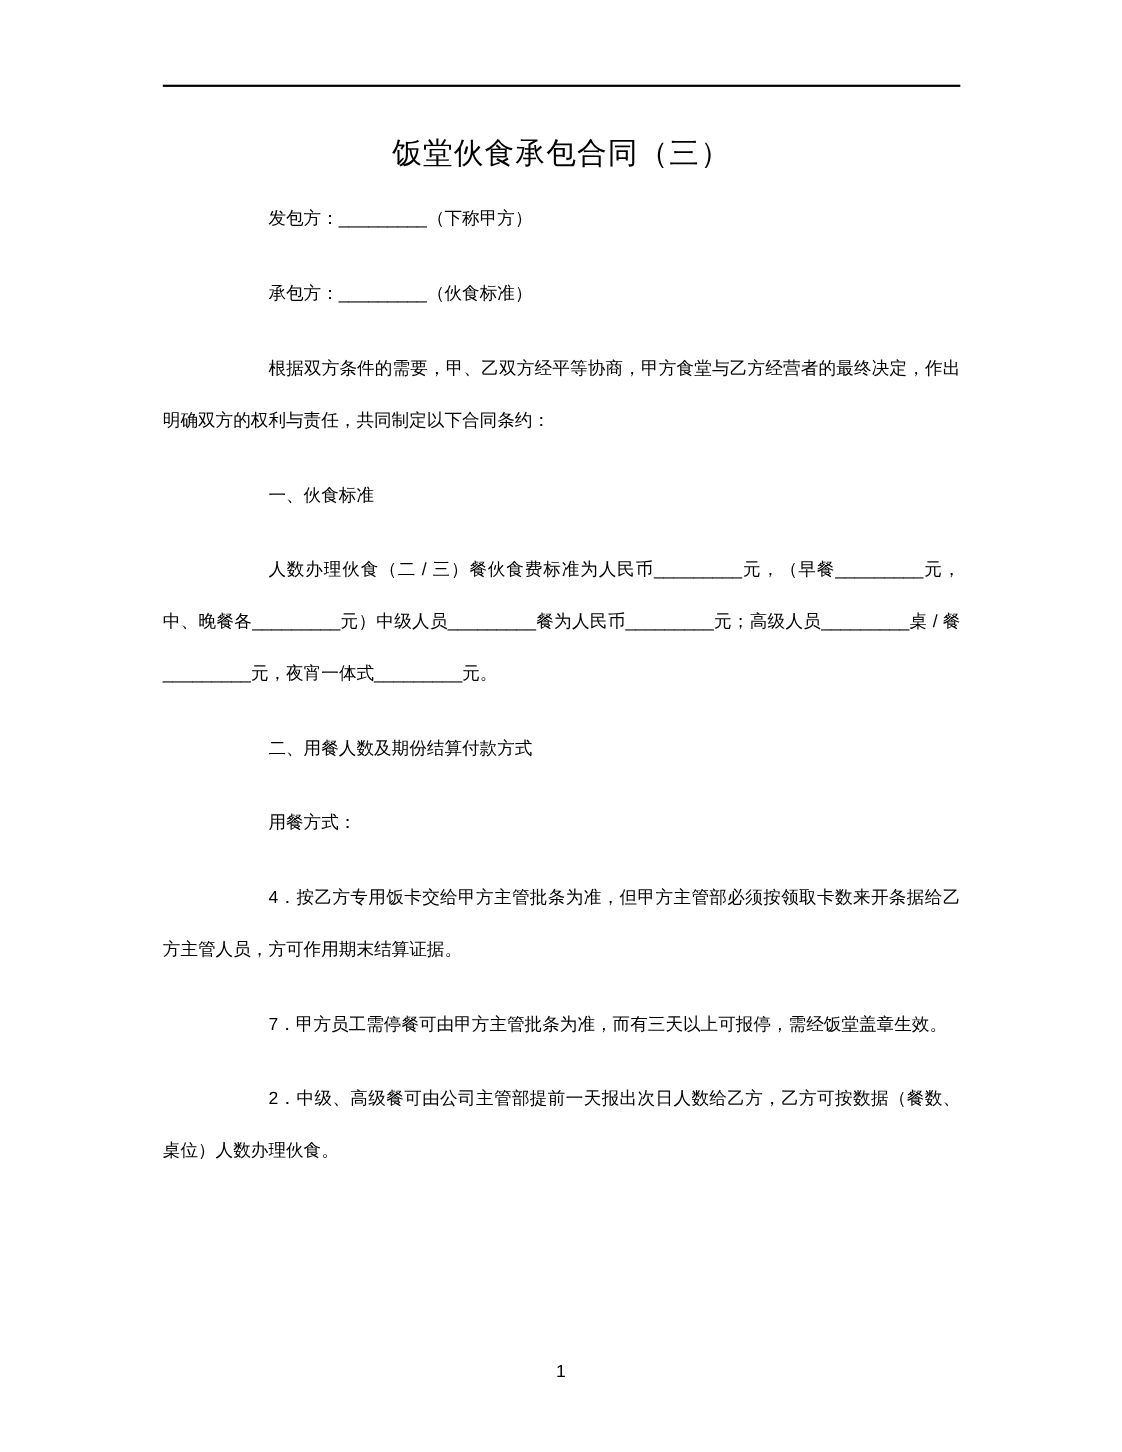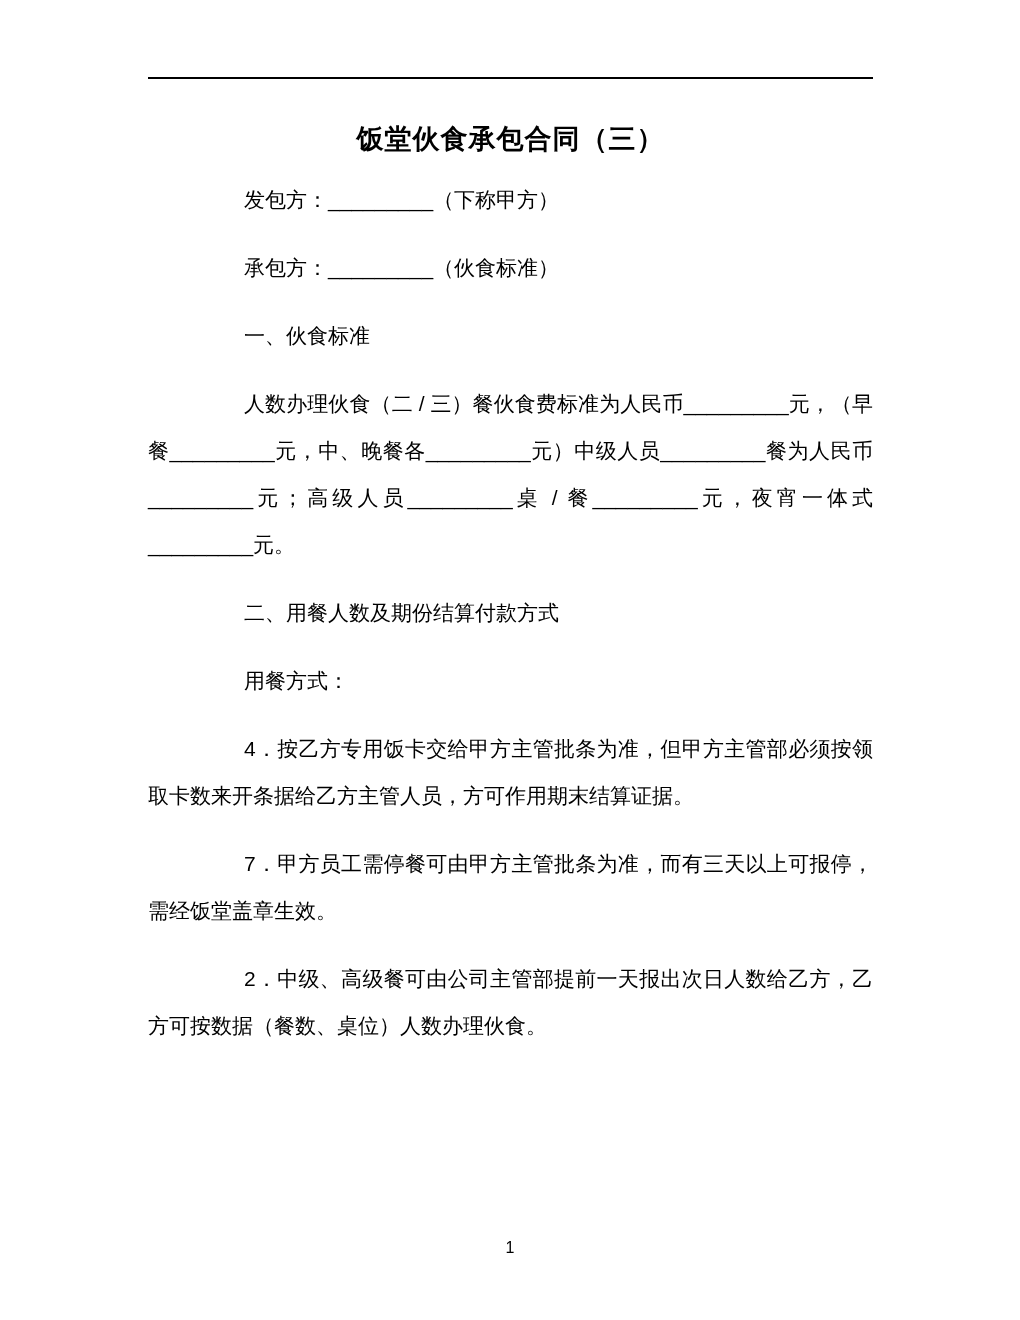--- a/index.html
+++ b/index.html
@@ -20,28 +20,28 @@
   .content {
     padding: 0 147px 0 148px;
   }
   .header-rule {
     height: 0;
     border-top: 2px solid #000000;
     margin-top: 77px;
   }
   .doc-title {
     font-size: 27px;
-    font-weight: 700;
+    font-weight: 400;
     line-height: 40px;
     text-align: center;
     margin: 40px 0 17px 0;
     letter-spacing: 1px;
   }
   .para {
-    font-size: 21px;
+    font-size: 16px;
     line-height: 47px;
     margin: 0 0 21px 0;
     text-align: justify;
     text-indent: 96px;
     word-break: normal;
   }
   .page-footer {
     position: absolute;
     top: 1238px;
     left: 0;
@@ -57,20 +57,21 @@
 
 <div class="page">
   <div class="content">
     <div class="header-rule"></div>
     <h1 class="doc-title">饭堂伙食承包合同（三）</h1>
 
     <p class="para">发包方：_________（下称甲方）</p>
 
     <p class="para">承包方：_________（伙食标准）</p>
 
+    <p class="para">根据双方条件的需要，甲、乙双方经平等协商，甲方食堂与乙方经营者的最终决定，作出明确双方的权利与责任，共同制定以下合同条约：</p>
 
     <p class="para">一、伙食标准</p>
 
     <p class="para">人数办理伙食（二 / 三）餐伙食费标准为人民币_________元，（早餐_________元，中、晚餐各_________元）中级人员_________餐为人民币_________元；高级人员_________桌 / 餐_________元，夜宵一体式_________元。</p>
 
     <p class="para">二、用餐人数及期份结算付款方式</p>
 
     <p class="para">用餐方式：</p>
 
     <p class="para">4．按乙方专用饭卡交给甲方主管批条为准，但甲方主管部必须按领取卡数来开条据给乙方主管人员，方可作用期末结算证据。</p>

